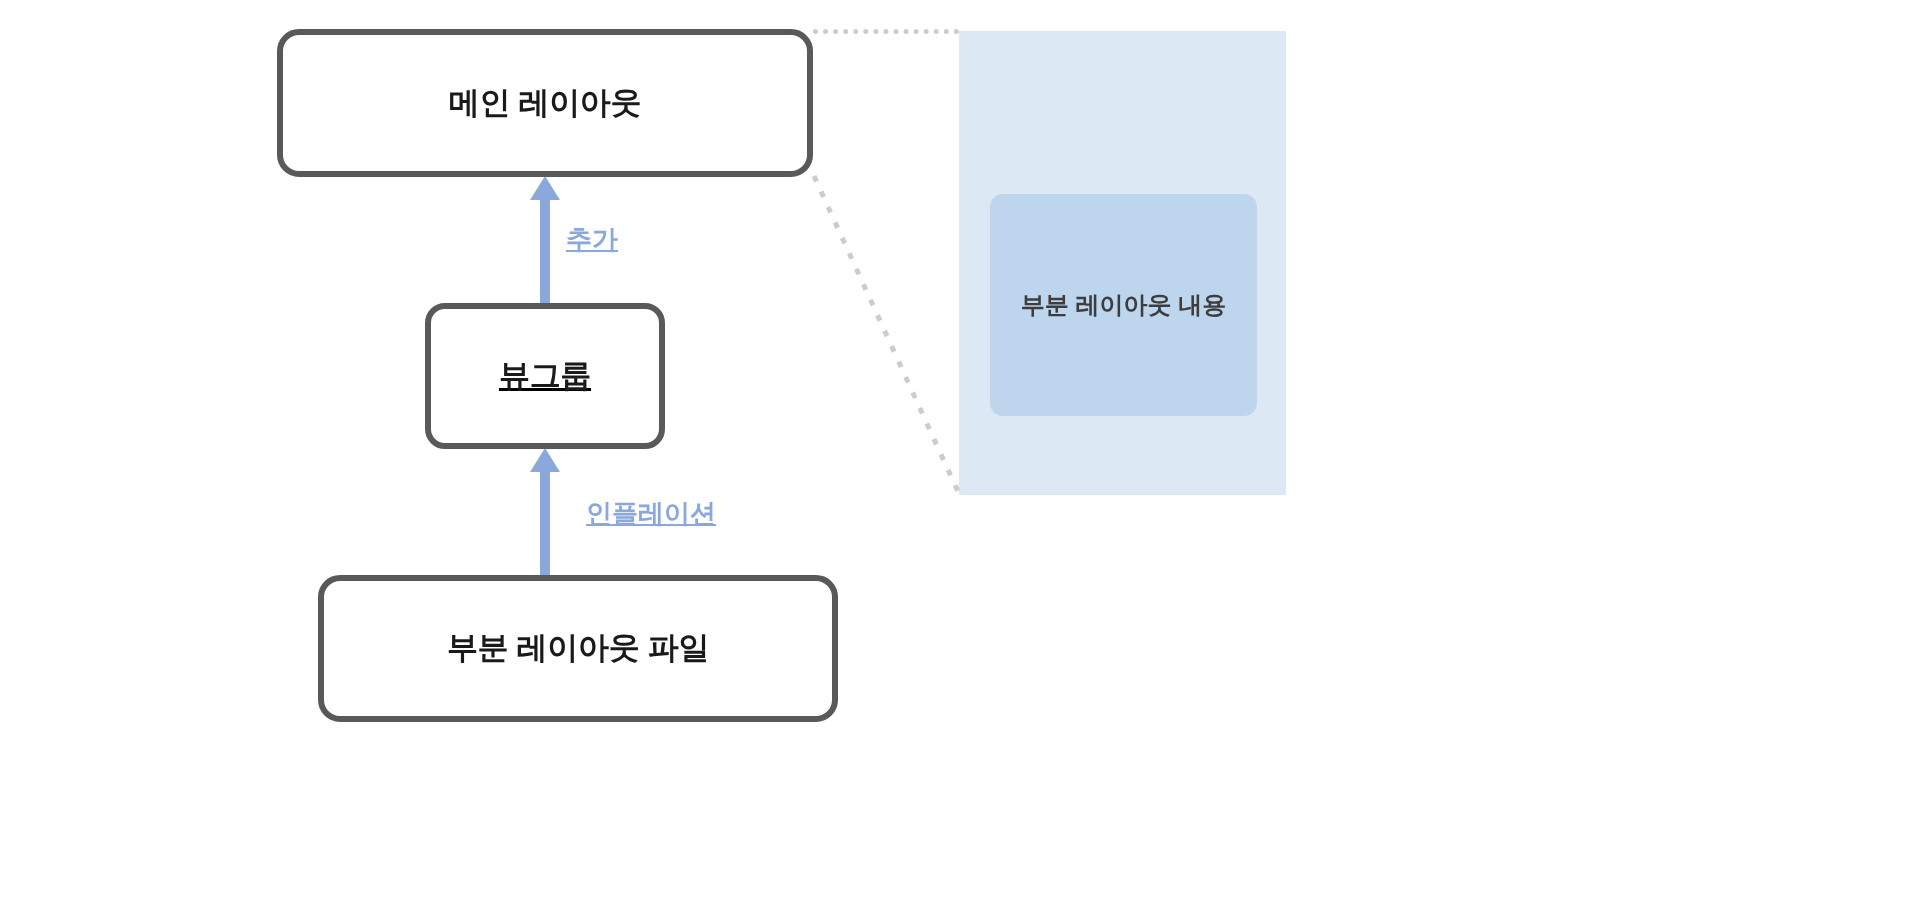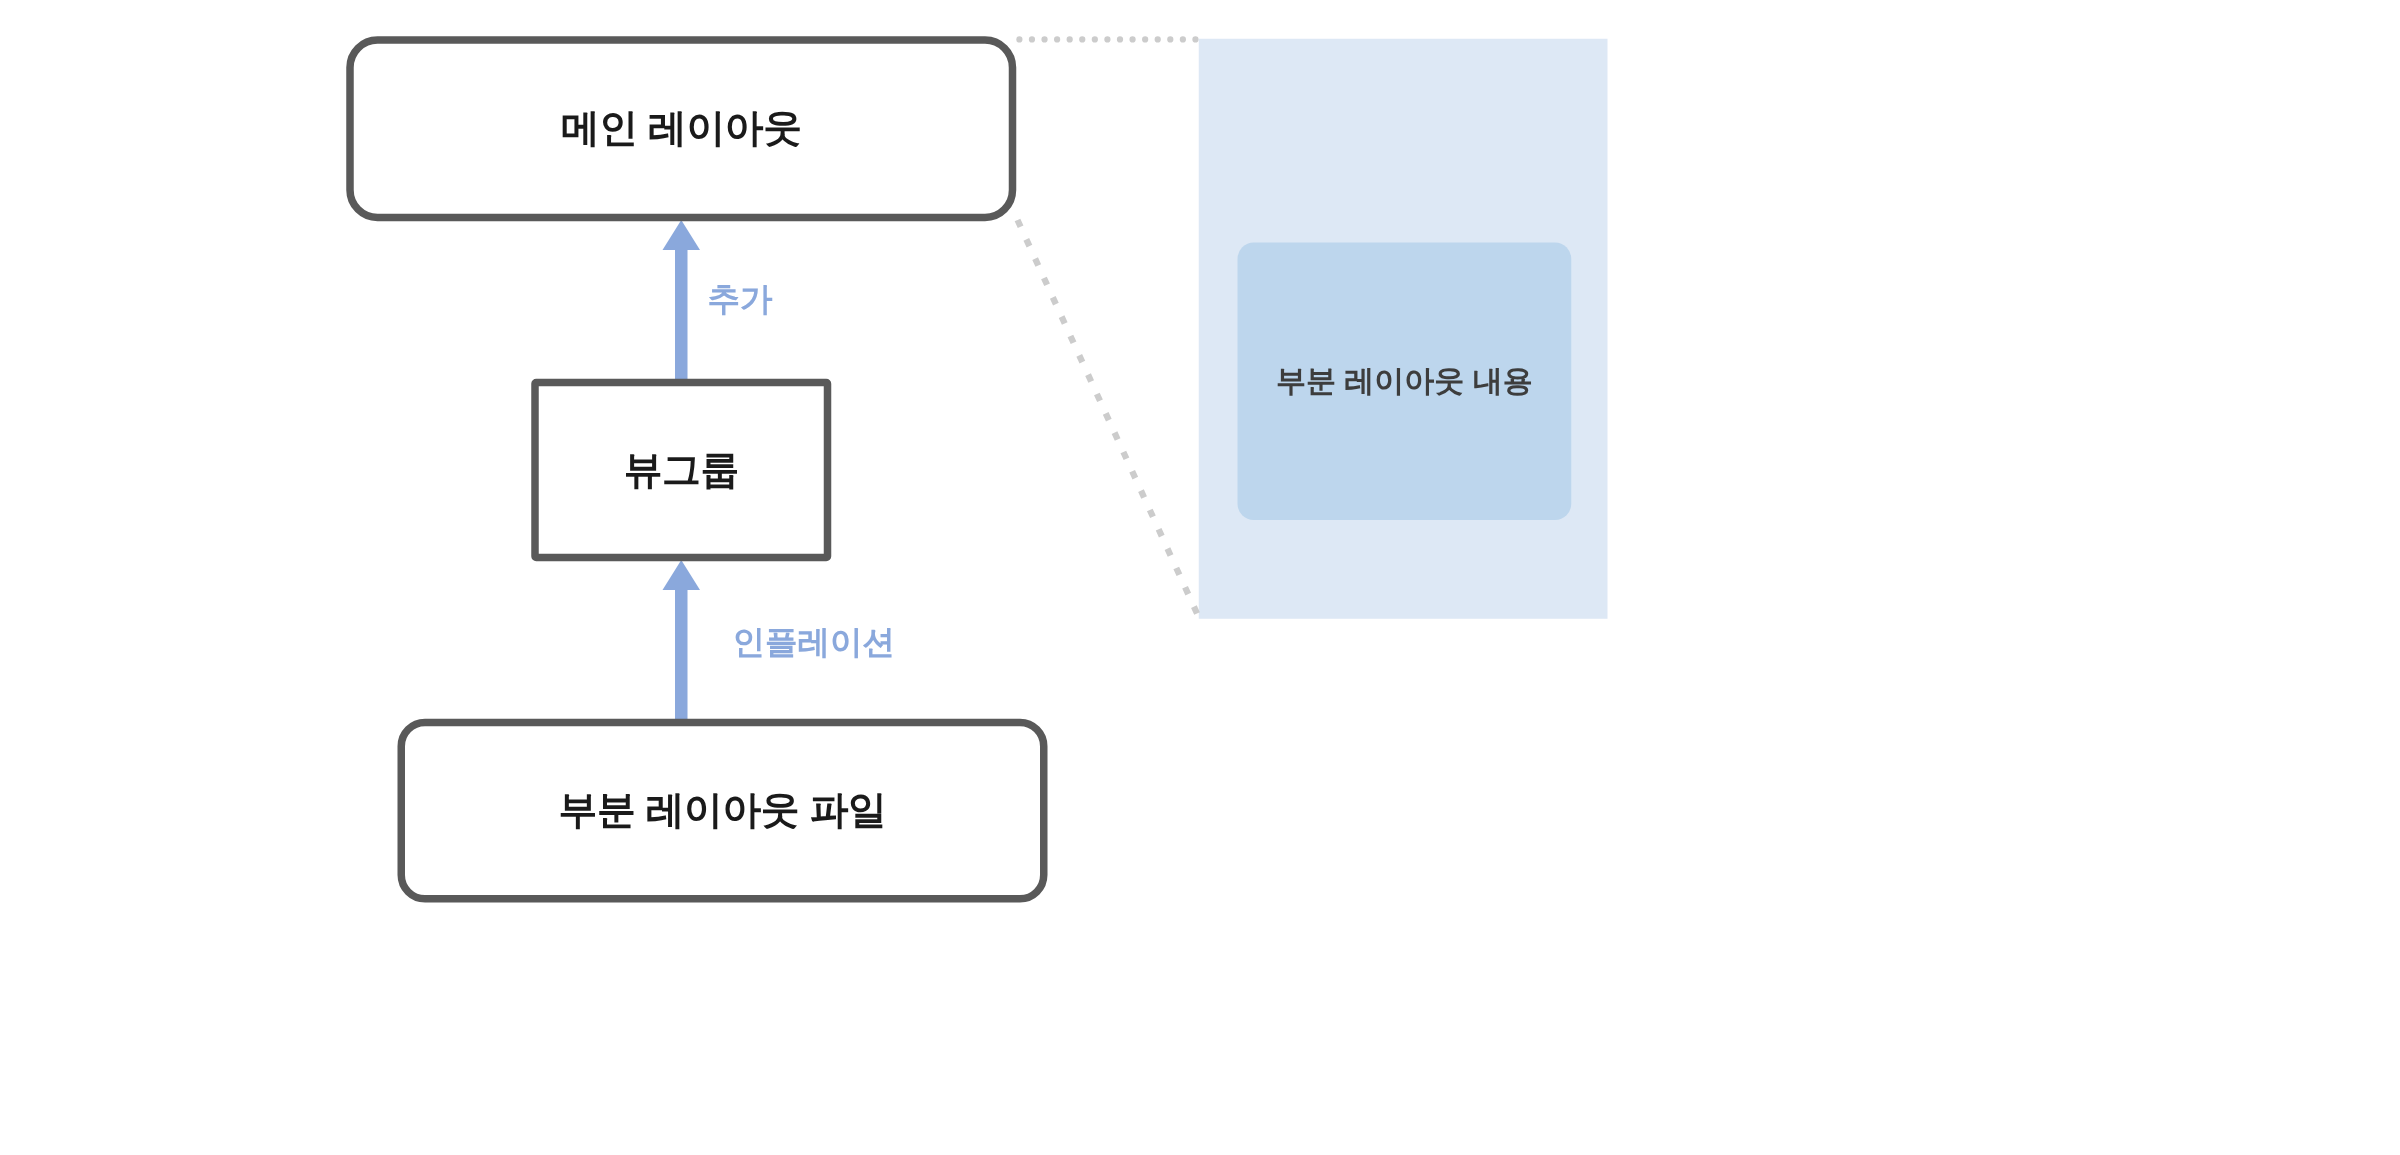--- a/index.html
+++ b/index.html
@@ -48,22 +48,22 @@
     color: #5b9bd5;
     line-height: 1.3;
     margin-top: 9px;
     white-space: nowrap;
   }
   .node.compact .title {
     margin: 0;
   }
 
   
-  #node-main   { left: 277px; top: 29px;  width: 536px; height: 148px; border-radius: 25px; }
-  #node-group  { left: 425px; top: 303px; width: 240px; height: 146px; border-radius: 4px; }
+  #node-main   { left: 277px; top: 29px;  width: 536px; height: 148px; }
+  #node-group  { left: 425px; top: 303px; width: 240px; height: 146px; border-radius: 20px; text-decoration: underline; }
   #node-sub    { left: 318px; top: 575px; width: 520px; height: 147px; }
 
   
   .arrow {
     position: absolute;
     z-index: 3;
   }
   .arrow .shaft {
     position: absolute;
     left: 50%;
@@ -87,20 +87,21 @@
   #arrow-inflate{ left: 520px; top: 448px; width: 50px; height: 131px; }
   #arrow-inflate .shaft { top: 20px; height: 111px; }
 
   .edge-label {
     position: absolute;
     font-size: 26px;
     font-weight: bold;
     color: #8aa8dc;
     white-space: nowrap;
     z-index: 5;
+    text-decoration: underline;
   }
   #label-add     { left: 566px; top: 222px; }
   #label-inflate { left: 586px; top: 496px; }
 
   
   #preview-panel {
     position: absolute;
     left: 959px;
     top: 31px;
     width: 327px;

